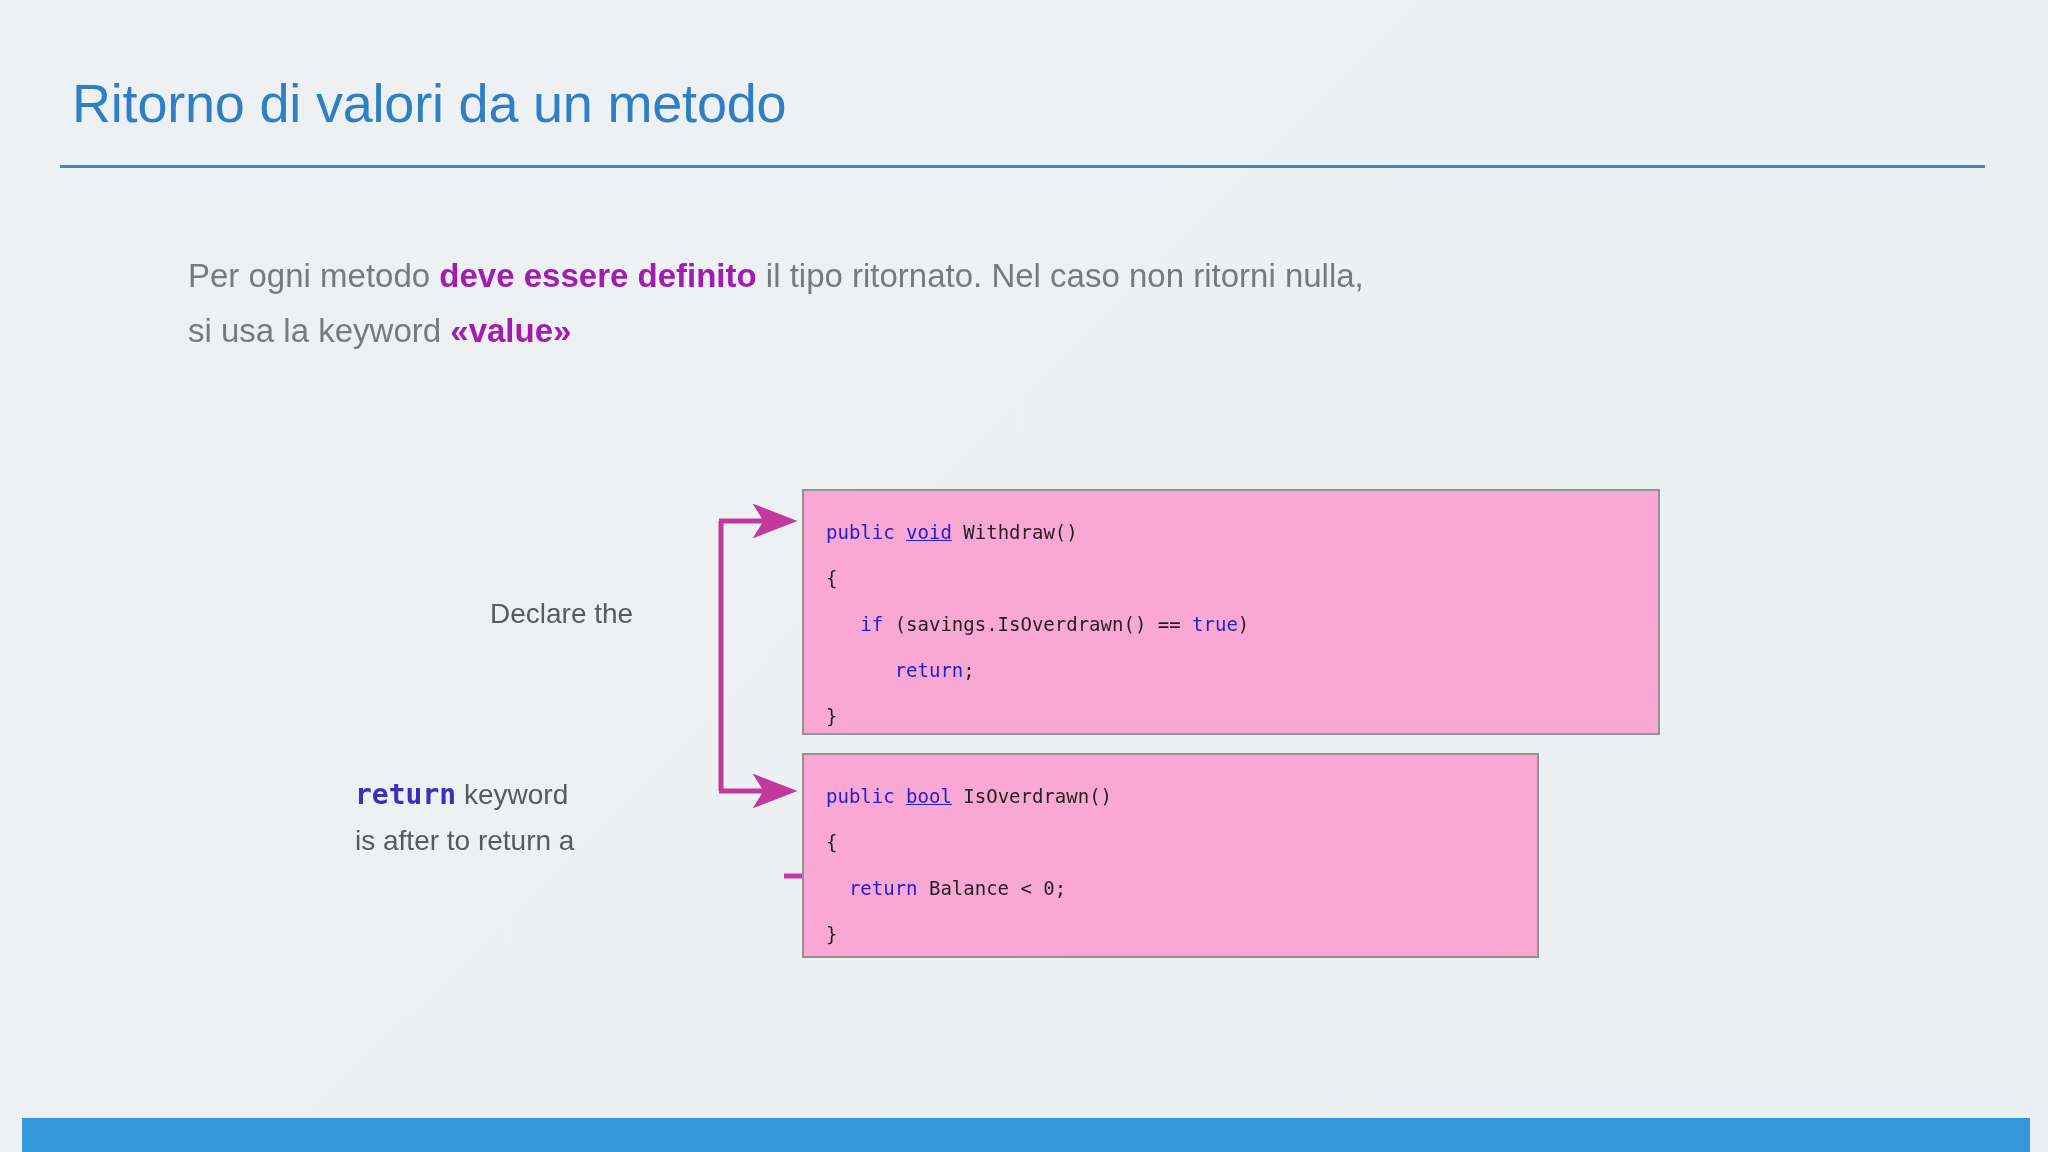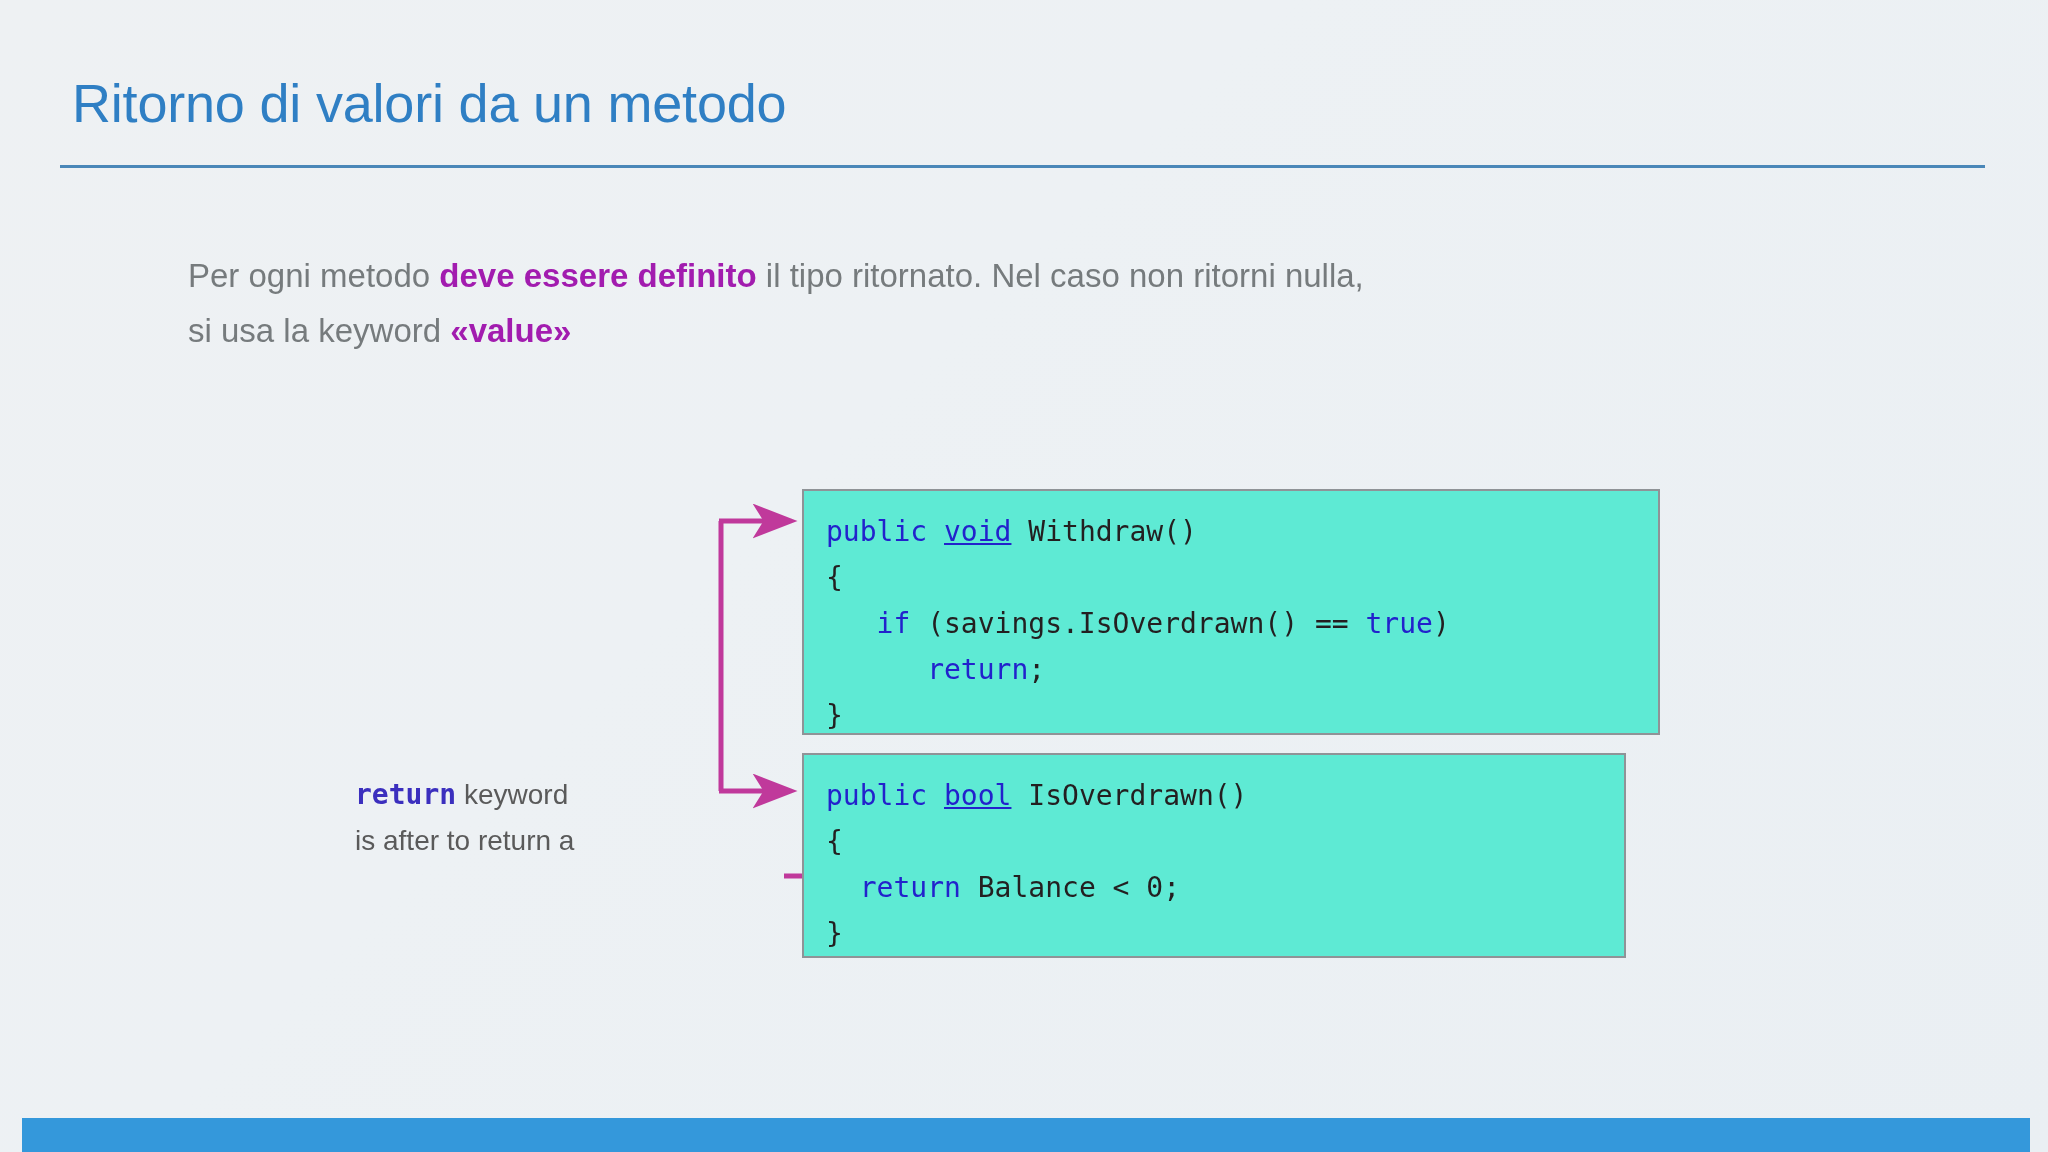--- a/index.html
+++ b/index.html
@@ -59,40 +59,40 @@
     top: 0;
     width: 2048px;
     height: 1152px;
     pointer-events: none;
   }
   .figure > * { pointer-events: auto; }
 
   
   .code-box {
     position: absolute;
-    background: #5eead4;
+    background: #f9a8d4;
     border: 2px solid #8f9397;
     box-sizing: border-box;
     font-family: "DejaVu Sans Mono", "Liberation Mono", monospace;
-    font-size: 28px;
+    font-size: 19px;
     line-height: 46px;
     color: #231f20;
     padding: 18px 16px 18px 22px;
     white-space: pre;
   }
   #code-box-withdraw {
     left: 802px;
     top: 489px;
     width: 858px;
     height: 246px;
   }
   #code-box-isoverdrawn {
     left: 802px;
     top: 753px;
-    width: 824px;
+    width: 737px;
     height: 205px;
   }
   .kw      { color: #2222cc; }
   .kw-u    { color: #2222cc; text-decoration: underline; }
   .lit     { color: #2222cc; }
   .ident   { color: #231f20; }
 
   
   .annot {
     position: absolute;
@@ -162,20 +162,21 @@
     </defs>
 
     <path d="M 721,521 L 721,791" stroke="#c0399b" stroke-width="5" fill="none"></path>
     <path d="M 719,521 L 790,521" stroke="#c0399b" stroke-width="5" fill="none" marker-end="url(#ah)"></path>
     <path d="M 719,791 L 790,791" stroke="#c0399b" stroke-width="5" fill="none" marker-end="url(#ah)"></path>
 
     <path d="M 784,876 L 848,876" stroke="#c0399b" stroke-width="5" fill="none" marker-end="url(#ah)"></path>
   </svg>
 
   <div class="annot" id="annot-declare">
+    <div>Declare the</div>
   </div>
 
   <div class="annot" id="annot-return">
     <div><span class="mono-kw">return</span><span> keyword</span></div>
     <div>is after to return a</div>
   </div>
 
   <div class="code-box" id="code-box-withdraw"><span class="kw">public</span><span class="ident"> </span><span class="kw-u">void</span><span class="ident"> </span><span class="ident">Withdraw()</span>
 <span class="ident">{</span>
 <span class="ident">   </span><span class="kw">if</span><span class="ident"> (savings.IsOverdrawn() == </span><span class="lit">true</span><span class="ident">)</span>

